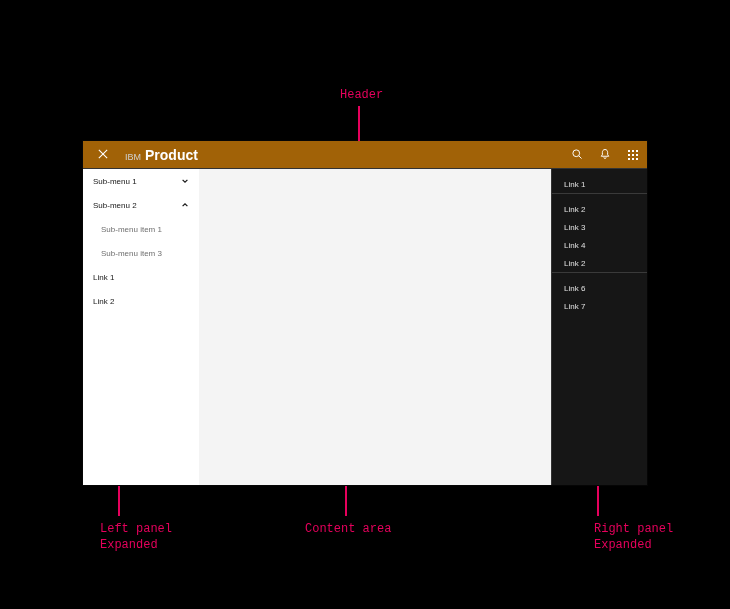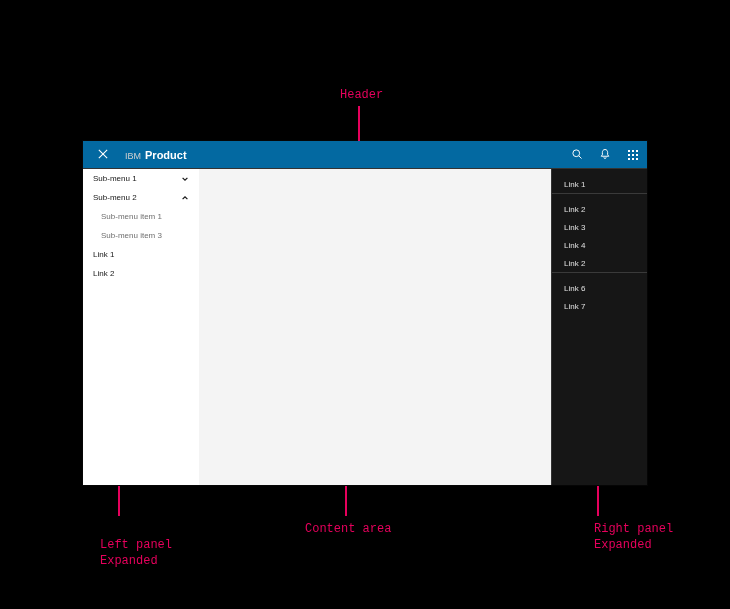--- a/index.html
+++ b/index.html
@@ -1,38 +1,38 @@
 <!DOCTYPE html>
 <html><head>
   <meta charset="utf-8">
   <style>
     * { box-sizing: border-box; margin: 0; padding: 0; }
     html, body { width: 730px; height: 609px; background:#000; font-family: Arial, Helvetica, sans-serif; overflow:hidden; }
     .stage { position:relative; width:678px; height:609px; }
     .annotation { position:absolute; color:#e6005c; font-family: "Courier New", monospace; font-size:12px; line-height:1.3; white-space:pre; }
     .line { position:absolute; background:#e6005c; }
     .window { position:absolute; left:83px; top:141px; width:564px; height:344px; background:#161616; display:flex; flex-direction:column; box-shadow: 0 0 0 1px rgba(255,255,255,0.02); }
-    .header { height:28px; background:#0369a1; border-bottom:1px solid #333; display:flex; align-items:center; color:#fff; font-size:9px; }
+    .header { height:28px; background:#a16207; border-bottom:1px solid #333; display:flex; align-items:center; color:#fff; font-size:9px; }
     .hdr-left { display:flex; align-items:center; gap:10px; padding-left:8px; }
     .close-btn { width:24px; height:28px; display:flex; align-items:center; justify-content:center; cursor:pointer; }
     .close-btn svg { width:10px; height:10px; fill:#fff; }
     .brand { display:flex; gap:4px; align-items:baseline; }
     .brand-prefix { font-weight:400; font-size:9px; color:#d0d0d0; }
-    .brand-name  { font-weight:700; font-size:11px; color:#fff;text-align:center; }
+    .brand-name  { font-weight:700; font-size:14px; color:#fff;text-align:center; }
     .hdr-spacer { flex:1; }
     .hdr-right { display:flex; align-items:center; }
     .hdr-icon { width:28px; height:28px; display:flex; align-items:center; justify-content:center; cursor:pointer; }
     .hdr-icon svg { width:12px; height:12px; stroke:#fff; fill:none; stroke-width:1.3; }
     .grid-icon { display:grid; grid-template-columns:repeat(3,2px); grid-template-rows:repeat(3,2px); gap:2px; }
     .grid-icon span { width:2px; height:2px; background:#fff; }
     .body { flex:1; display:flex; min-height:0; }
     .left-panel { width:116px; background:#fff; color:#161616; font-size:8px; }
     .content { flex:1; background:#f4f4f4; }
     .right-panel { width:96px; background:#161616; border-left:1px solid #333; color:#e0e0e0; font-size:8px; }
-    .menu-row { display:flex; align-items:center; justify-content:space-between; padding:4px 10px; height:19px; cursor:pointer; }
+    .menu-row { display:flex; align-items:center; justify-content:space-between; padding:12px 10px; height:19px; cursor:pointer; }
     .menu-row .label { font-size:8px; color:#161616; }
     .menu-row.sub .label { color:#6f6f6f; padding-left:8px; }
     .chev { width:8px; height:8px; }
     .chev svg { width:8px; height:8px; stroke:#161616; fill:none; stroke-width:1.5; }
     .rp-group { padding-top:6px; }
     .rp-link { display:flex; align-items:center; height:18px; padding:0 12px; cursor:pointer; font-size:8px; color:#e0e0e0; }
     .rp-divider { height:1px; background:#3a3a3a; margin:0; }
   </style>
 </head>
 <body>
@@ -137,21 +137,21 @@
         <div class="rp-group">
           <div class="rp-link">Link 6</div>
           <div class="rp-link">Link 7</div>
         </div>
       </div>
     </div>
 
   </div>
 
   <div class="line" style="left:118px; top:486px; width:2px; height:30px;"></div>
-  <div class="annotation" style="left:100px; top:522px;margin-top:16px;">Left panel
+  <div class="annotation" style="left:100px; top:522px;">Left panel
 Expanded</div>
 
   <div class="line" style="left:345px; top:486px; width:2px; height:30px;"></div>
   <div class="annotation" style="left:305px; top:522px;">Content area</div>
 
   <div class="line" style="left:597px; top:486px; width:2px; height:30px;"></div>
   <div class="annotation" style="left:558px; top:522px;margin-left:36px;">Right panel
 Expanded</div>
 
 </div>

